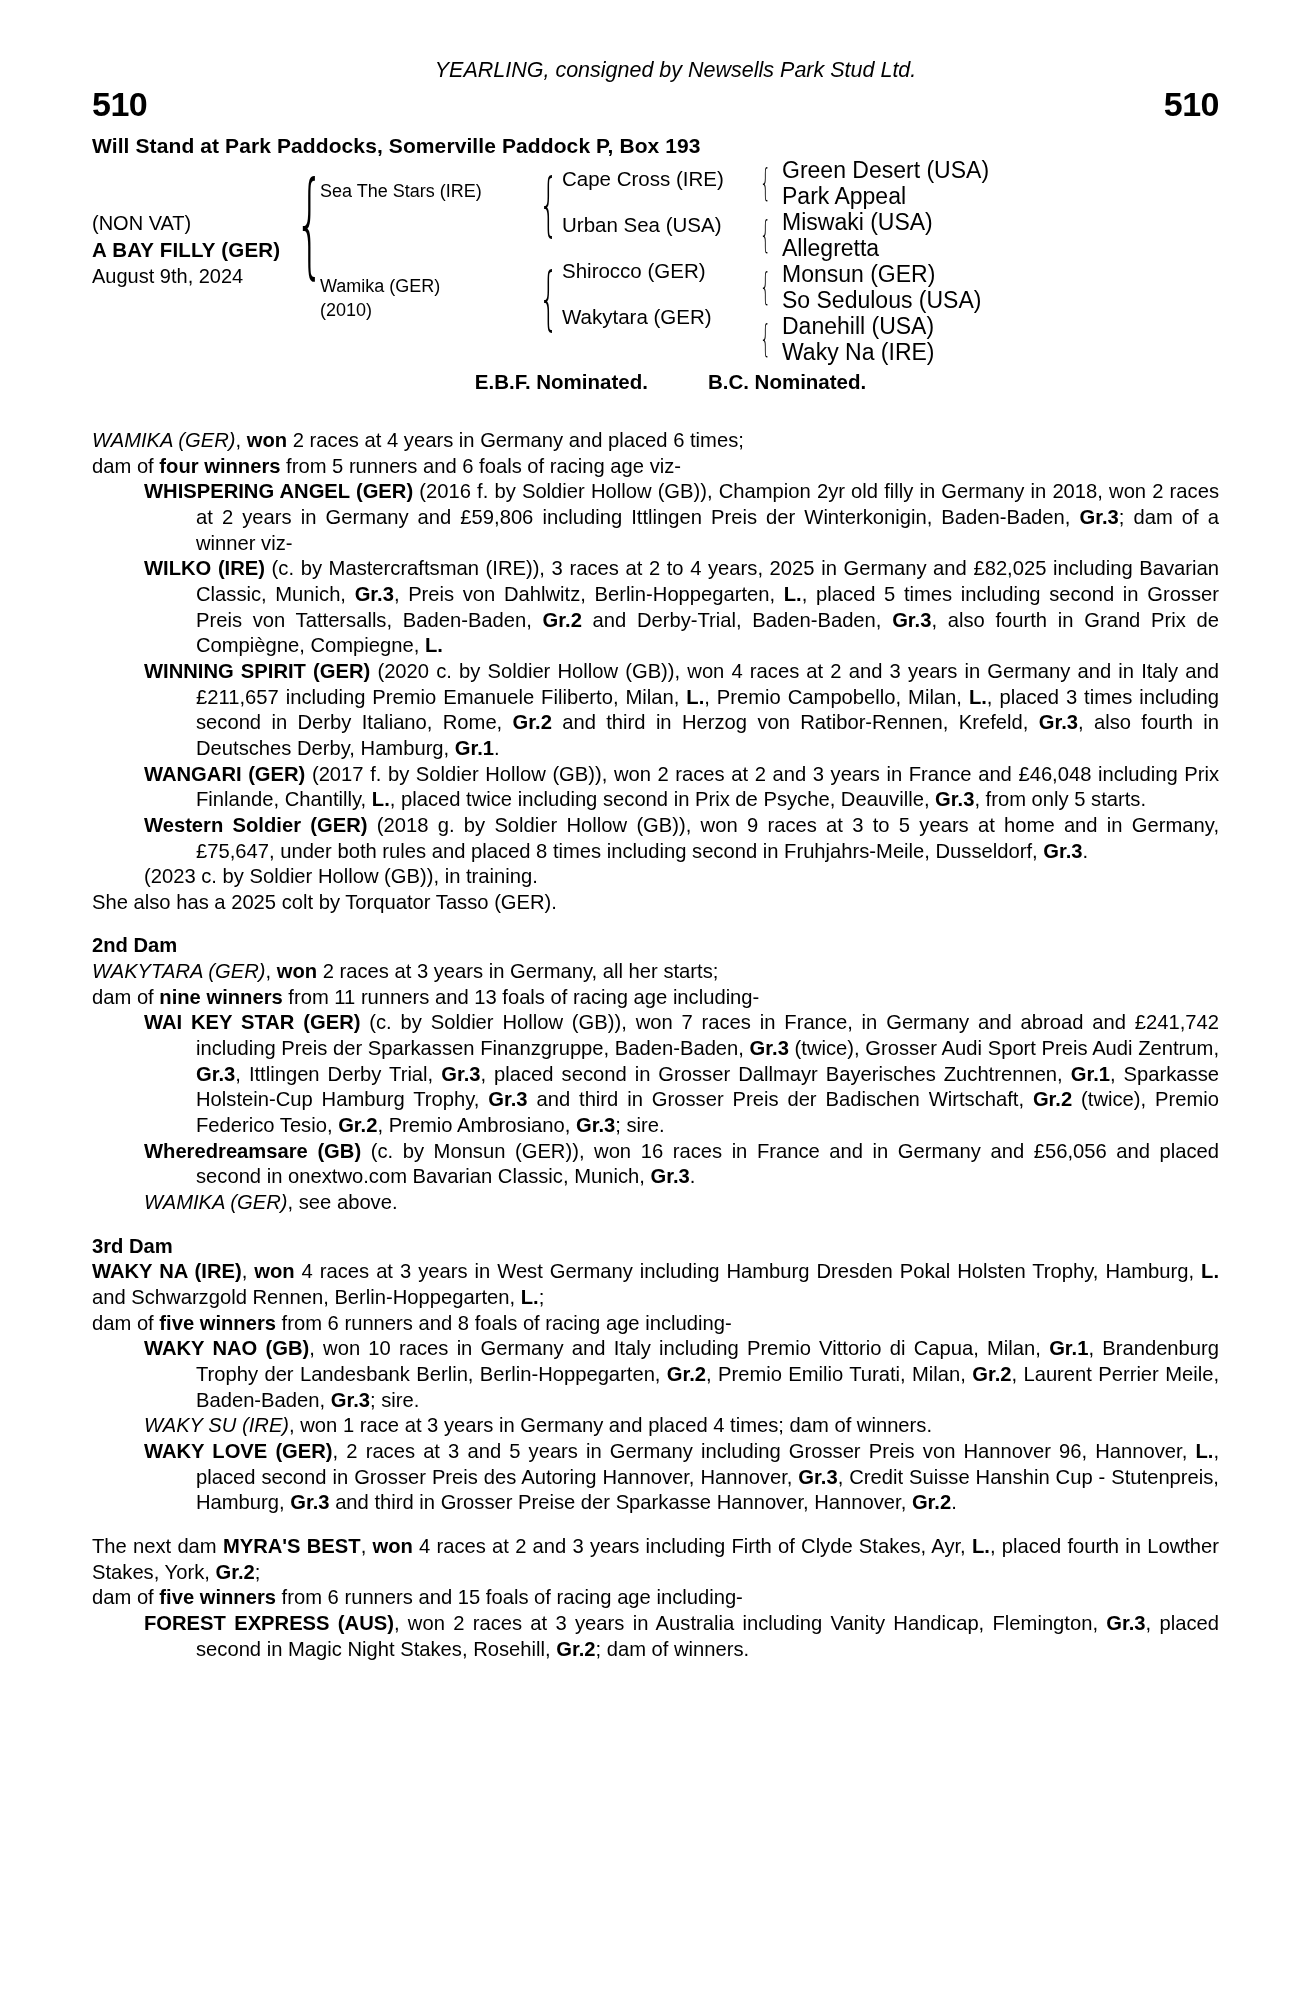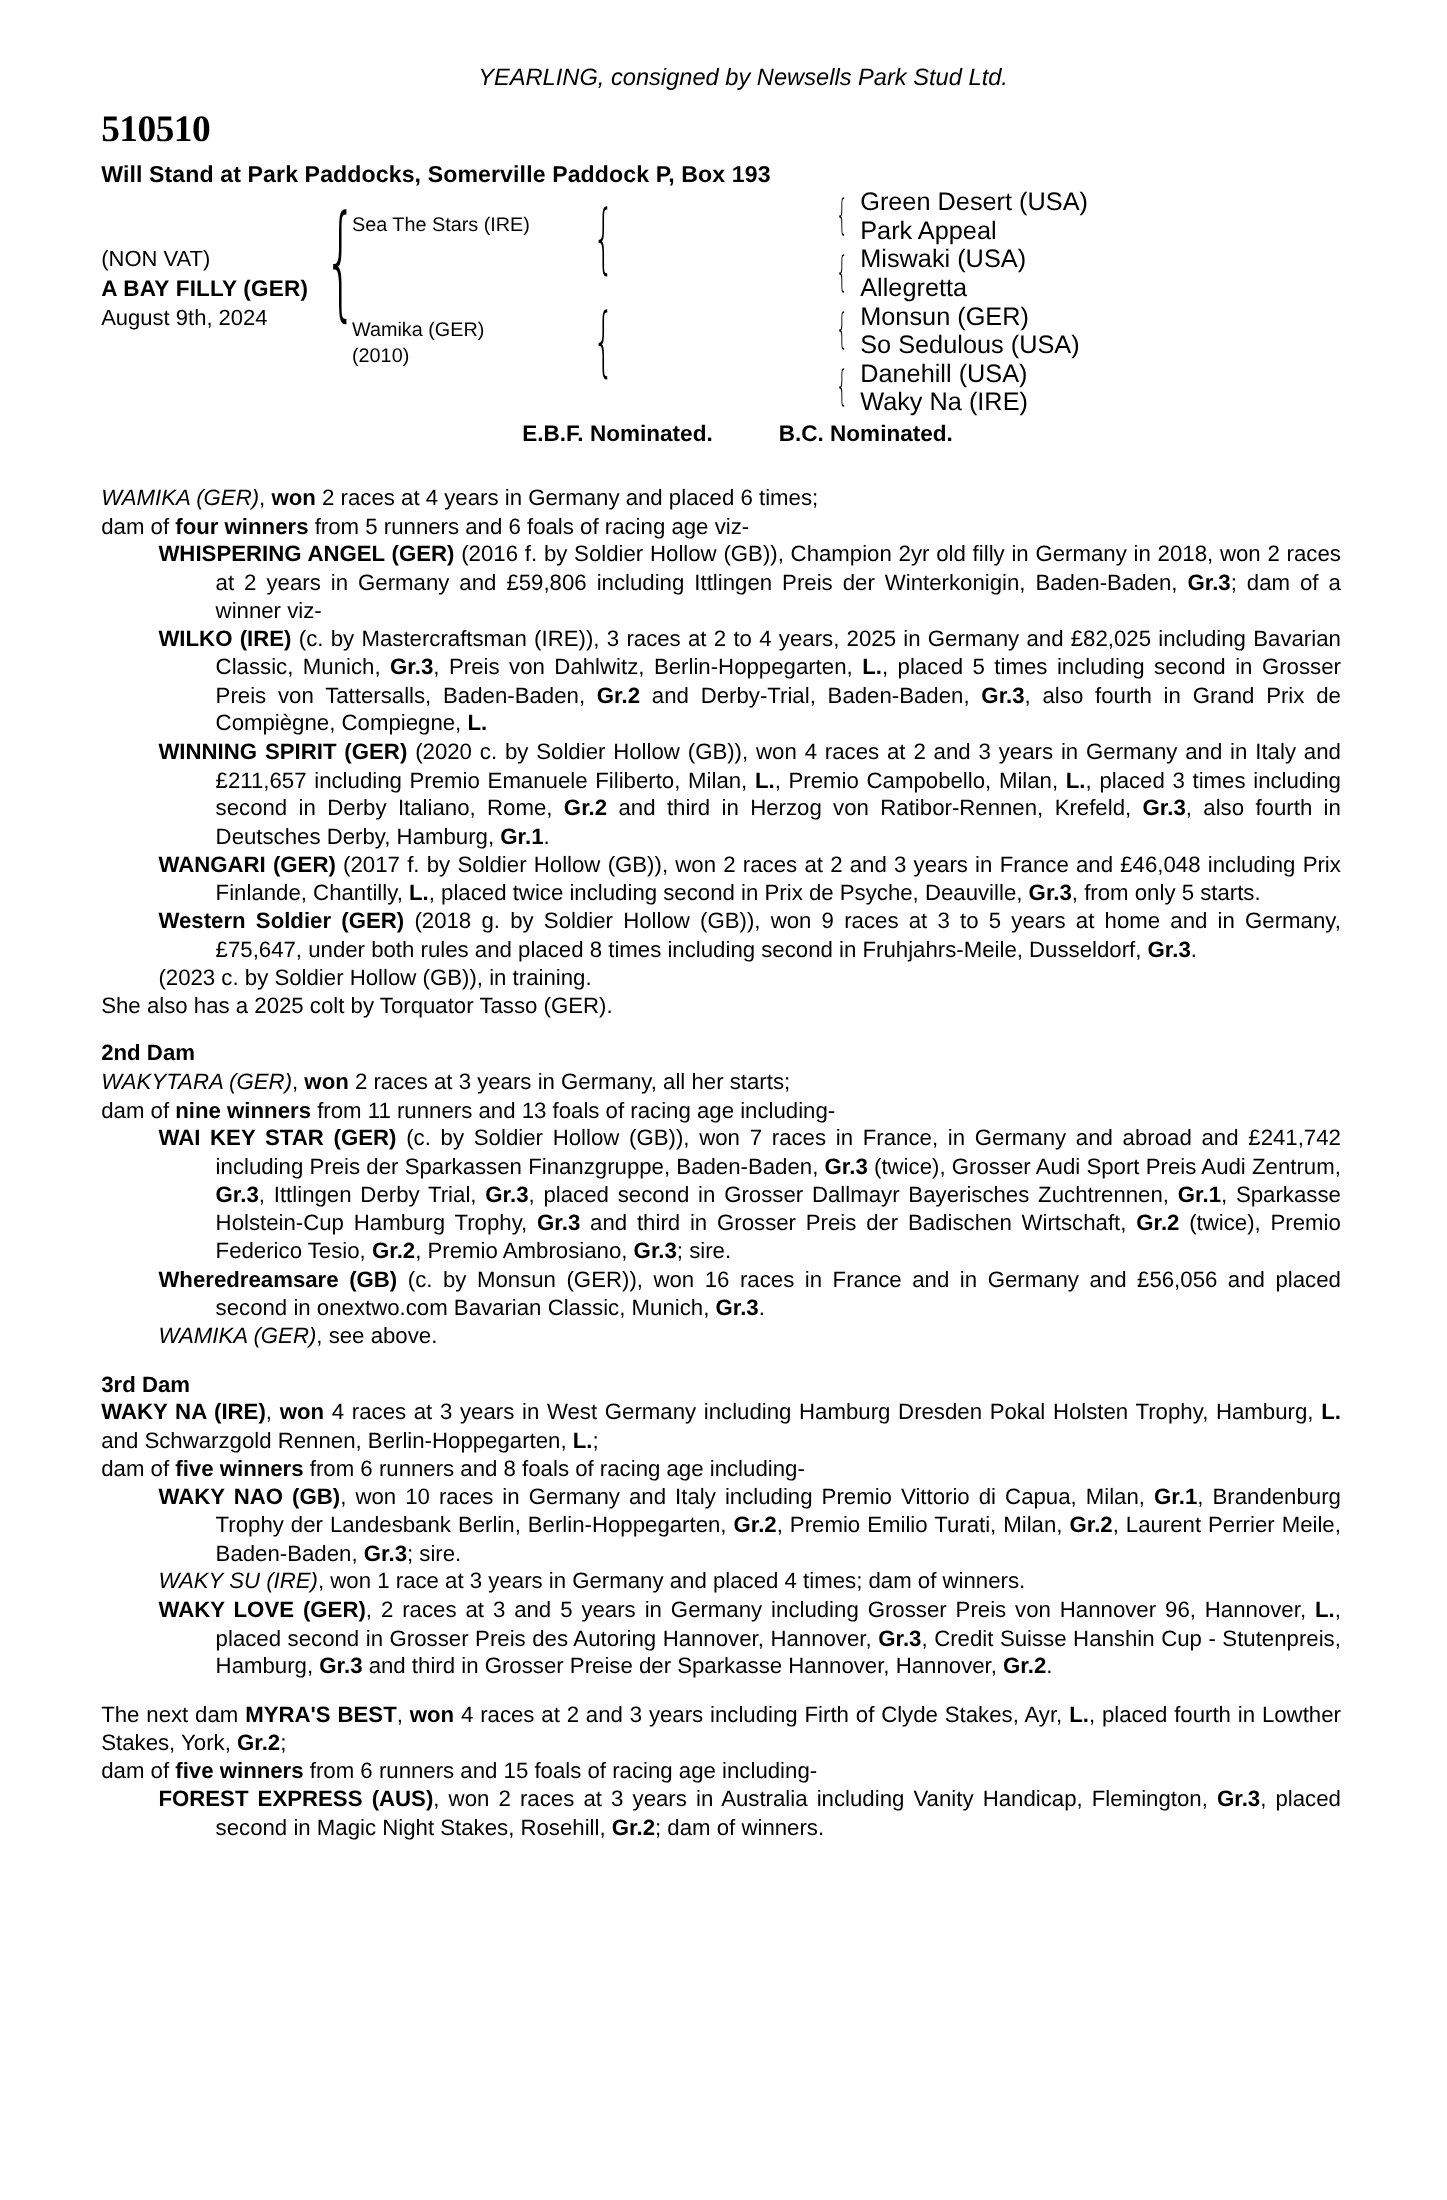--- a/index.html
+++ b/index.html
@@ -21,24 +21,23 @@
   }
   .consignor {
     text-align: center;
     font-style: italic;
     font-size: 21.5px;
     margin-left: 40px;
     margin-bottom: 2px;
   }
   .lotline {
     display: flex;
-    justify-content: flex-start;
+    justify-content: space-between;
     align-items: baseline;
-    margin-top: 16px;
-    font-family: Liberation Serif, serif;
+    margin-top: 2px;
   }
   .lotno {
     font-size: 34px;
     font-weight: bold;
     letter-spacing: -0.5px;
   }
   .standline {
     font-size: 21px;
     font-weight: bold;
     margin-top: 10px;
@@ -190,20 +189,26 @@
 
     <div class="col2">
       <div class="cell s1">Sea The Stars (IRE)</div>
       <div class="cell s2">
         <div>Wamika (GER)</div>
         <div style="height:4px"></div>
         <div>(2010)</div>
       </div>
     </div>
 
+    <div class="col3">
+      <div class="cell g1">Cape Cross (IRE)</div>
+      <div class="cell g2">Urban Sea (USA)</div>
+      <div class="cell g3">Shirocco (GER)</div>
+      <div class="cell g4">Wakytara (GER)</div>
+    </div>
 
     <div class="col4">
       <div class="cell gg1">Green Desert (USA)</div>
       <div class="cell gg2">Park Appeal</div>
       <div class="cell gg3">Miswaki (USA)</div>
       <div class="cell gg4">Allegretta</div>
       <div class="cell gg5">Monsun (GER)</div>
       <div class="cell gg6">So Sedulous (USA)</div>
       <div class="cell gg7">Danehill (USA)</div>
       <div class="cell gg8">Waky Na (IRE)</div>

